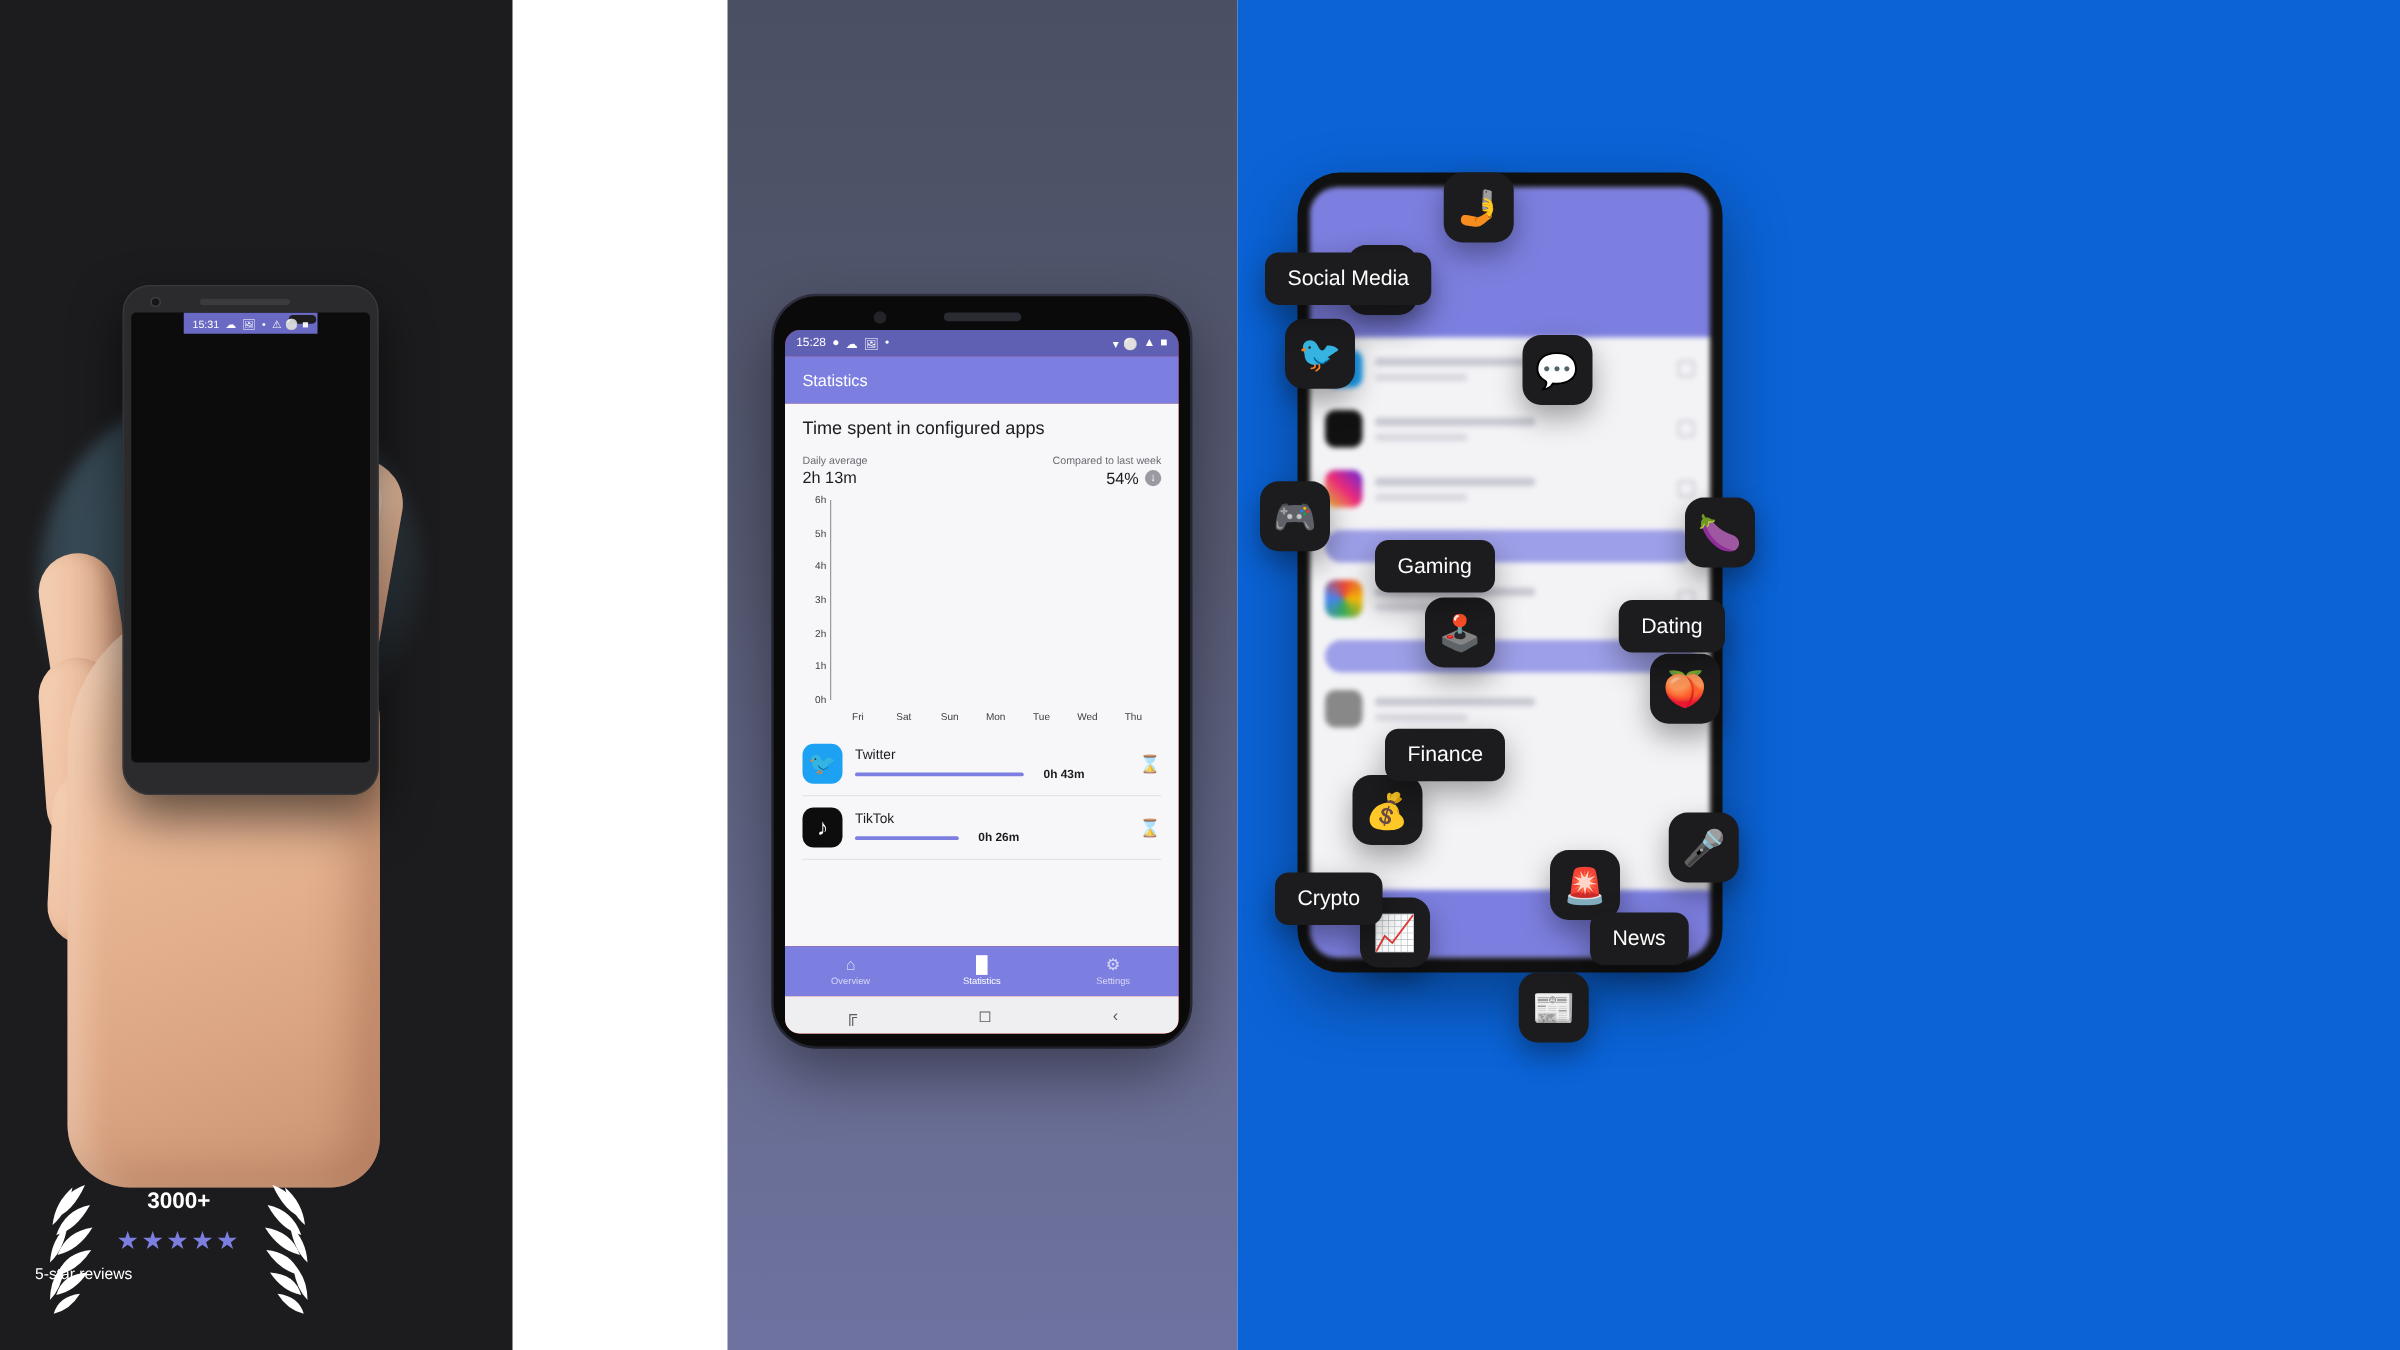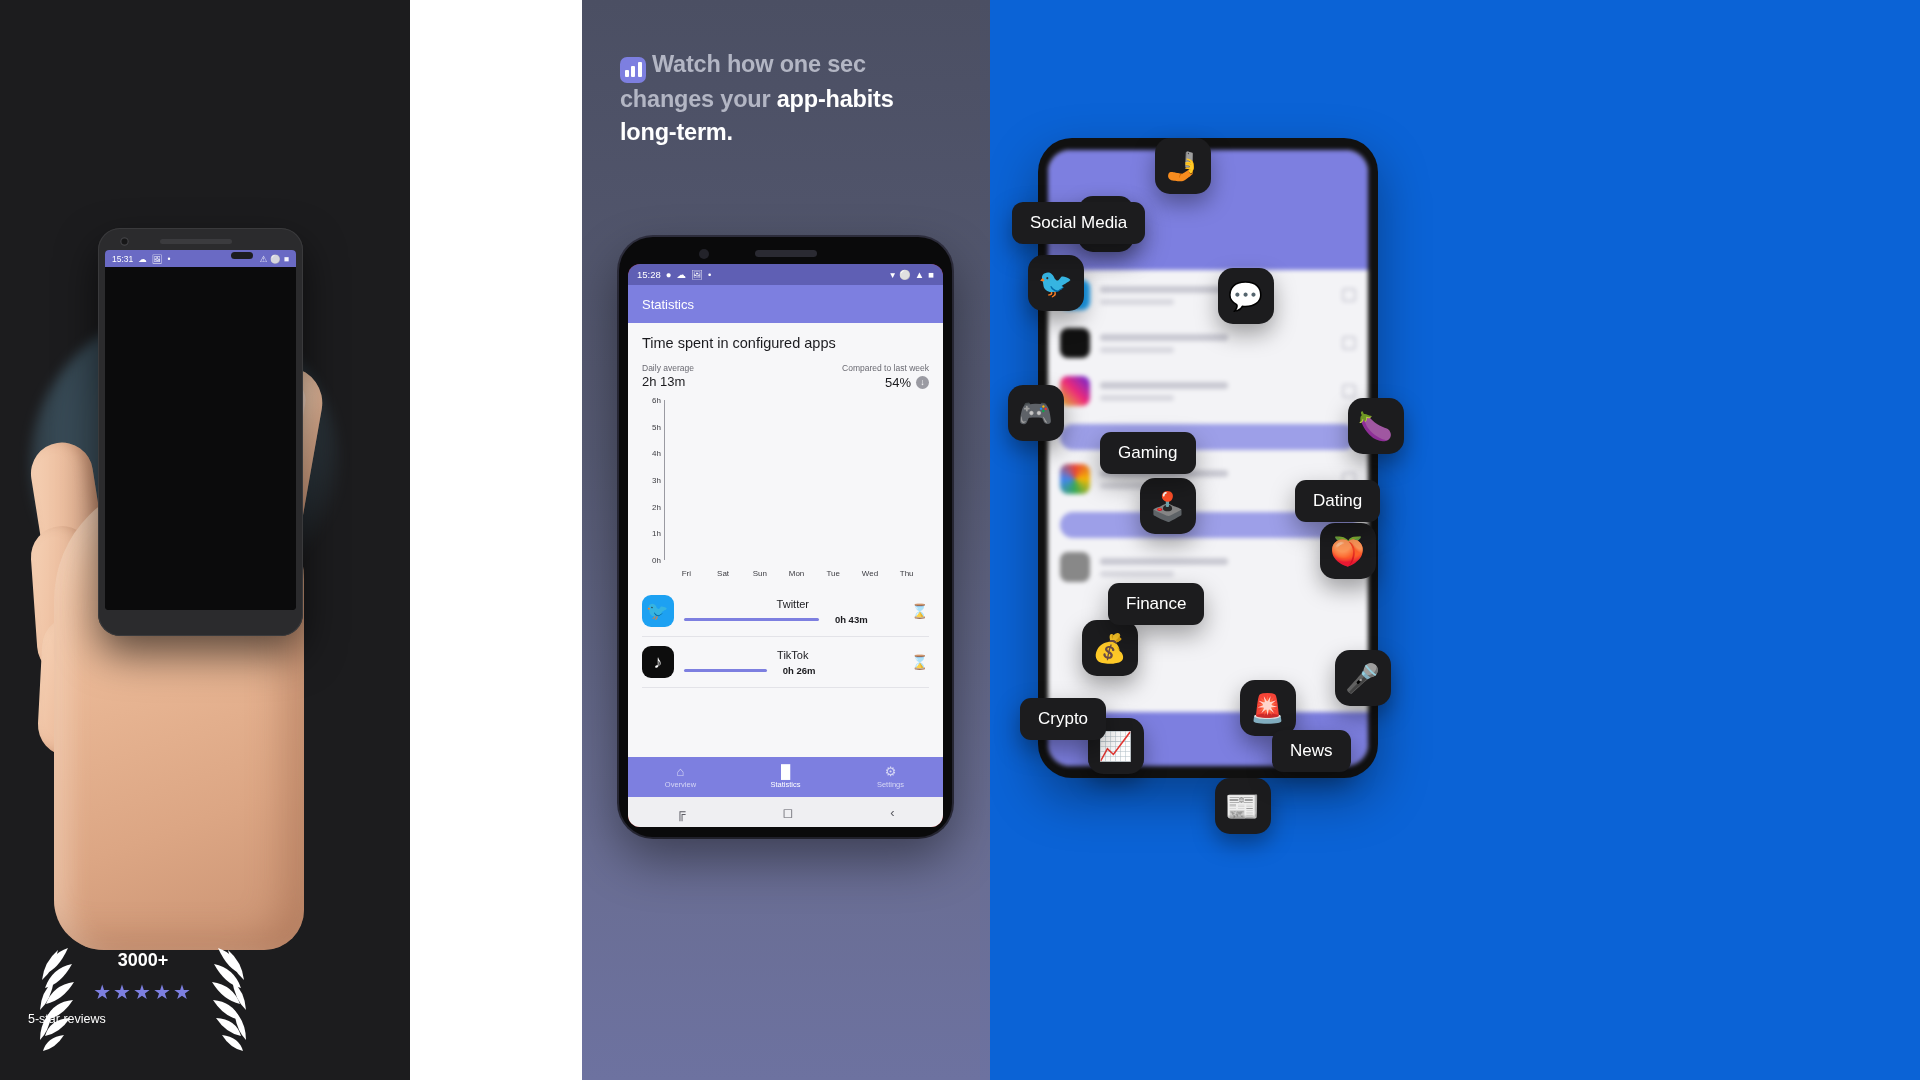--- a/index.html
+++ b/index.html
@@ -60,21 +60,21 @@
   .phone1 {
     position: absolute; left: 98px; top: 228px; width: 205px; height: 408px;
     background: #2b2b2d; border-radius: 22px; padding: 22px 7px 26px 7px;
     box-shadow: 0 18px 40px rgba(0,0,0,.6), inset 0 0 0 1px #3a3a3c;
   }
   .p1-cam { position: absolute; left: 22px; top: 9px; width: 9px; height: 9px; border-radius: 50%;
             background: #171718; box-shadow: inset 0 0 0 1.5px #3e3e41; }
   .p1-speaker { position: absolute; left: 62px; top: 11px; width: 72px; height: 5px; border-radius: 3px; background: #3b3b3e; }
   .p1-sensor { position: absolute; left: 133px; top: 24px; width: 22px; height: 7px; border-radius: 4px; background: #1d1d1f; }
   .p1-screen { width: 100%; height: 100%; background: #0c0c0d; border-radius: 4px; overflow: hidden;
-               display: flex; flex-direction: column; }
+               display: flex; flex-direction: column; align-items: center; }
   .p1-status {
     height: 17px; background: #6a6ac4; display: flex; align-items: center; gap: 5px;
     padding: 0 7px; color: #fff; font-size: 8.5px;
   }
   .p1-status .right { margin-left: auto; display: flex; gap: 3px; opacity: .92; }
   .p1-blank { flex: 1; background: #0b0b0c; }
   .p1-card {
     background: #7c8190; color: #fff; text-align: center;
     padding: 50px 12px 70px; font-size: 14.5px; font-weight: bold; line-height: 1.3;
   }
@@ -144,21 +144,21 @@
   .bar { width: 16px; background: #7d7fe0; }
   .xlabels { position: absolute; left: 26px; right: 4px; bottom: 0; display: flex; }
   .xlab { flex: 1; text-align: center; font-size: 8px; color: #3c3c42; }
 
   .applist { margin-top: 8px; }
   .approw { display: flex; align-items: center; gap: 10px; padding: 9px 0; border-bottom: 1px solid #e3e3e8; }
   .appicon { width: 32px; height: 32px; border-radius: 9px; flex: 0 0 32px; display: flex;
              align-items: center; justify-content: center; font-size: 18px; color: #fff; }
   .ic-twitter { background: #1da1f2; }
   .ic-tiktok { background: #0d0d0d; }
-  .appmain { flex: 1; min-width: 0; text-align: center; }
+  .appmain { flex: 1; min-width: 0; }
   .appname { font-size: 11px; color: #1b1b1f; }
   .appbarrow { display: flex; align-items: center; gap: 16px; margin-top: 4px; }
   .appbar-track { height: 3px; background: #7d7fe0; border-radius: 2px; }
   .apptime { font-size: 9.5px; color: #1b1b1f; font-weight: bold; }
   .hourglass { font-size: 14px; color: #1b1b1f; opacity: .85; }
 
   .p2-nav { height: 40px; background: #7d7fe0; display: flex; }
   .navitem { flex: 1; display: flex; flex-direction: column; align-items: center; justify-content: center;
              gap: 2px; color: #d6d7f5; font-size: 7.5px; }
   .navitem.active { color: #ffffff; }
@@ -262,29 +262,20 @@
       </svg>
       <div class="badge-num">3000+</div>
       <div class="badge-stars">★★★★★</div>
       <div class="badge-sub">5-star reviews</div>
     </div>
   </section>
 
   <div class="gap"></div>
 
   <section class="panel2">
-    <h1 class="p2-headline">
-      <span class="chart-ico">
-          <i></i>
-          <i></i>
-          <i></i>
-        </span><span class="dim">Watch how one sec</span><br>
-      <span class="dim">changes your </span><span>app-habits</span><br>
-      <span>long-term.</span>
-    </h1>
 
     <div class="phone2">
       <div class="p2-cam"></div>
       <div class="p2-speaker"></div>
       <div class="p2-screen">
 
         <div class="p2-status">
           <span>15:28</span>
           <span>●</span>
           <span>☁</span>

